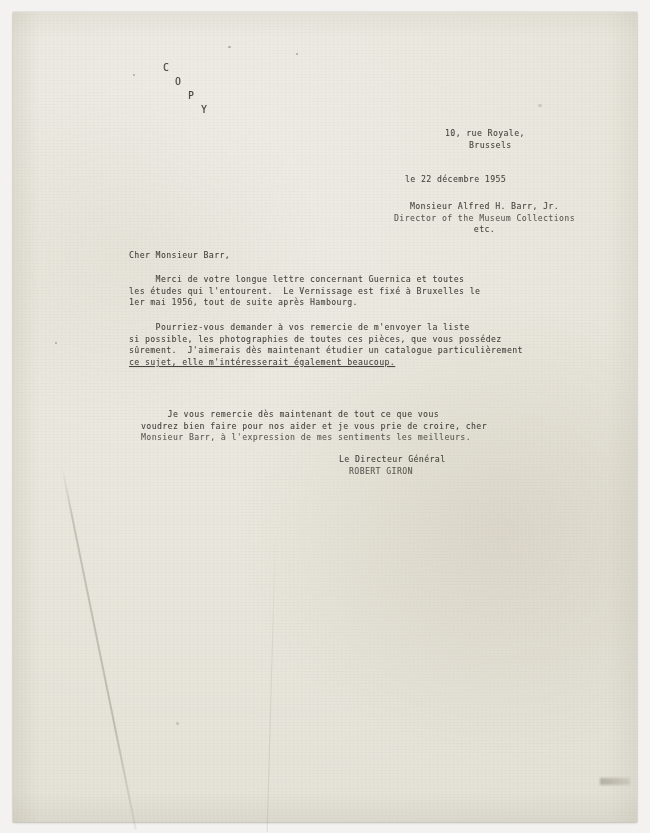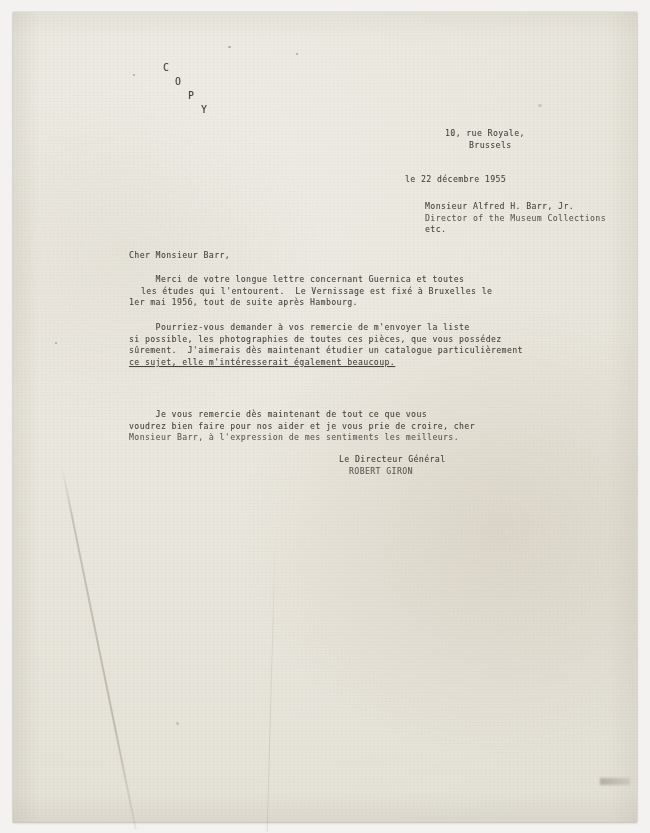--- a/index.html
+++ b/index.html
@@ -117,25 +117,25 @@
   }
   .copy-stack span:nth-child(1) { left: 0px;  top: 0px;  }
   .copy-stack span:nth-child(2) { left: 12px; top: 14px; }
   .copy-stack span:nth-child(3) { left: 25px; top: 28px; }
   .copy-stack span:nth-child(4) { left: 38px; top: 42px; }
 
   .blk { position: absolute; }
   #letterhead   { left: 116px; top: 116px; }
   #addr-right   { left: 392px; top: 116px; margin-left: 40px; }
   #date-line    { left: 392px; top: 162px; }
-  #recipient    { left: 412px; top: 189px; }
+  #recipient    { left: 381px; top: 189px; text-align: center; }
   #salutation   { left: 116px; top: 238px; }
   #para-1       { left: 116px; top: 262px; }
   #para-2       { left: 116px; top: 310px; }
-  #para-3       { left: 116px; top: 397px; }
+  #para-3       { left: 128px; top: 397px; }
   #signature    { left: 326px; top: 442px; }
 </style>
 </head>
 <body>
 
 <div id="scan">
   <div class="page">
 
     <div class="grain"></div>
     <div class="vignette"></div>
@@ -171,21 +171,21 @@
       <div class="typed faded" style="position:relative;">Director of the Museum Collections</div>
       <div class="typed" style="position:relative;">etc.</div>
     </div>
 
     <div class="blk" id="salutation">
       <div class="typed" style="position:relative;">Cher Monsieur Barr,</div>
     </div>
 
     <div class="blk" id="para-1">
       <div class="typed" style="position:relative;">     Merci de votre longue lettre concernant Guernica et toutes</div>
-      <div class="typed" style="position:relative;margin-left:12px;">les études qui l'entourent.  Le Vernissage est fixé à Bruxelles le</div>
+      <div class="typed" style="position:relative;">les études qui l'entourent.  Le Vernissage est fixé à Bruxelles le</div>
       <div class="typed" style="position:relative;">1er mai 1956, tout de suite après Hambourg.</div>
     </div>
 
     <div class="blk" id="para-2">
       <div class="typed" style="position:relative;">     Pourriez-vous demander à vos remercie de m'envoyer la liste</div>
       <div class="typed" style="position:relative;">si possible, les photographies de toutes ces pièces, que vous possédez</div>
       <div class="typed" style="position:relative;">sûrement.  J'aimerais dès maintenant étudier un catalogue particulièrement</div>
       <div class="typed" style="position:relative;text-decoration:underline;">ce sujet, elle m'intéresserait également beaucoup.</div>
     </div>
 

